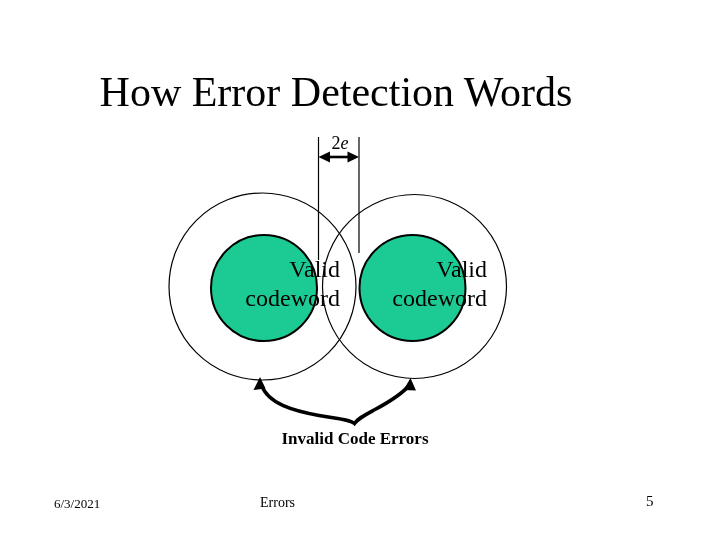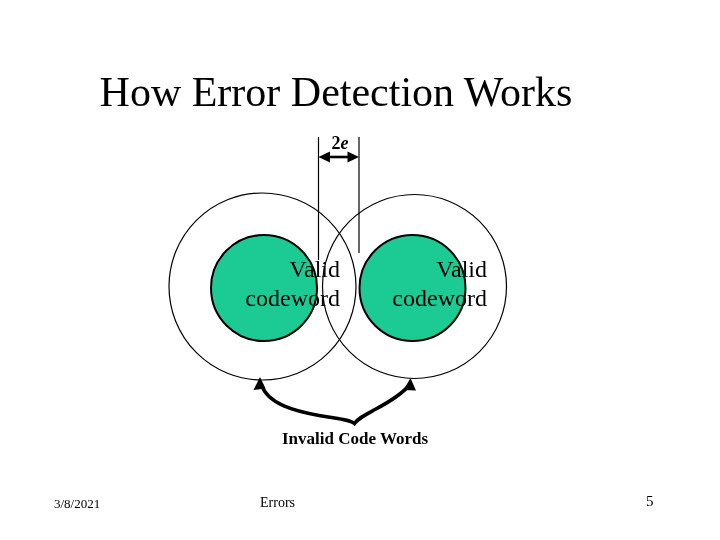--- a/index.html
+++ b/index.html
@@ -14,21 +14,21 @@
   .abs { position: absolute; }
   .title {
     top: 68px; left: 16px; width: 640px;
     text-align: center;
     font-size: 42px; line-height: 48px;
     white-space: nowrap;
   }
   .distance-label {
     top: 133px; left: 310px; width: 60px;
     text-align: center;
-    font-size: 18px; line-height: 20px; font-weight: bold;
+    font-size: 18px; line-height: 20px;
   }
   .distance-label .var { font-style: italic; }
   .codeword-label {
     top: 255px; width: 150px;
     text-align: right;
     font-size: 24px; line-height: 29px;
   }
   .codeword-left  { left: 190px; }
   .codeword-right { left: 337px; }
   .brace-caption {
@@ -66,33 +66,33 @@
     </g>
 
     <g>
       <path d="M 261.5 385 C 268 404 294 411 319 415.5 C 339 419 350 419.5 354.5 423.5
                C 358 418.5 364 415.5 375 409.5 C 391 401 403.5 392 409 385.5" fill="none" stroke="#000" stroke-width="3.6" stroke-linecap="round"></path>
       <polygon points="260,377 253.5,390 265.5,388.5" fill="#000"></polygon>
       <polygon points="410.5,378 403.5,390 416,390.5" fill="#000"></polygon>
     </g>
   </svg>
 
-  <div class="abs title">How Error Detection Works</div>
+  <div class="abs title">How Error Detection Words</div>
 
   <div class="abs distance-label"><span>2</span><span class="var">e</span></div>
 
   <div class="abs codeword-label codeword-left">
     <div>Valid</div>
     <div>codeword</div>
   </div>
 
   <div class="abs codeword-label codeword-right">
     <div>Valid</div>
     <div>codeword</div>
   </div>
 
-  <div class="abs brace-caption">Invalid Code Words</div>
+  <div class="abs brace-caption">Invalid Code Errors</div>
 
-  <div class="abs footer-date">3/8/2021</div>
+  <div class="abs footer-date">6/3/2021</div>
   <div class="abs footer-center">Errors</div>
   <div class="abs footer-page">5</div>
 
 </div>
 
 </body></html>

